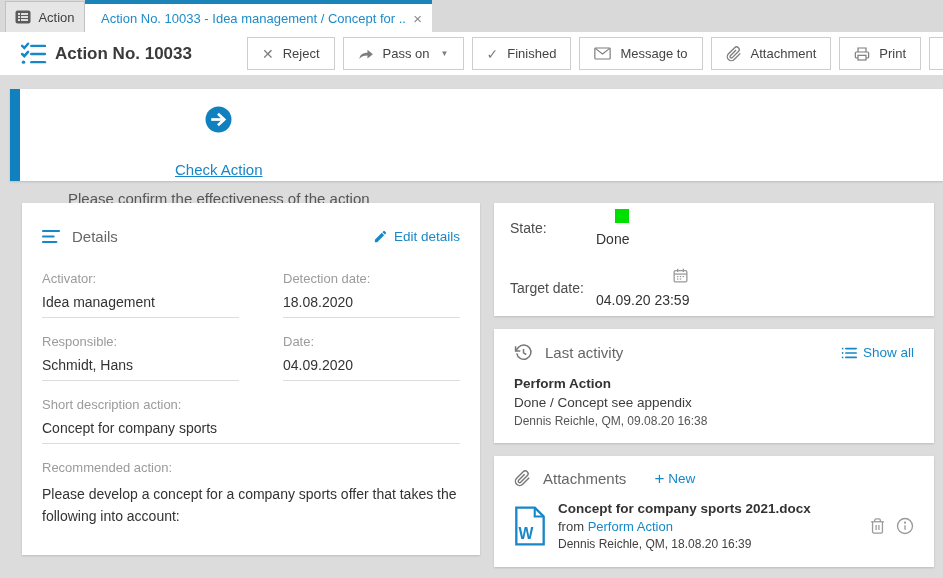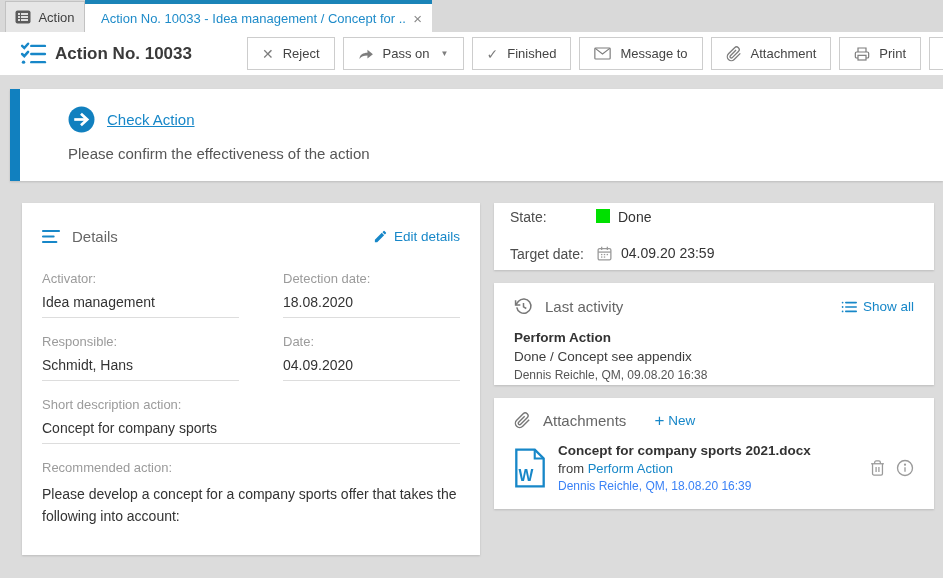--- a/index.html
+++ b/index.html
@@ -24,21 +24,21 @@
     padding:0 14px; font-size:13px; color:#444; cursor:pointer; flex-shrink:0; }
   .btn .ic { color:#7d7d7d; font-size:14px; line-height:1; display:flex; align-items:center; }
   .caret { font-size:8px; color:#7d7d7d; margin-left:2px; }
 
   
   .content { height:503px; padding-top:14px; overflow:hidden; }
 
   .notice { margin-left:10px; height:92px; background:#fff; display:flex; box-shadow:0 1px 2px rgba(0,0,0,.15); }
   .notice-bar { width:10px; background:#1180bf; flex-shrink:0; }
   .notice-body { padding:17px 0 0 48px; }
-  .notice-top { display:flex; align-items:center; gap:12px; }
+  .notice-top { display:flex; align-items:center; gap:28px;flex-direction:column; }
   .notice-link { color:#1787c8; font-size:15px; text-decoration:underline; cursor:pointer; }
   .notice-text { margin-top:12px; font-size:15px; color:#565656; }
 
   .grid { display:flex; gap:14px; margin:22px 9px 0 22px; align-items:flex-start; }
   .card { background:#fff; box-shadow:0 1px 2px rgba(0,0,0,.15); }
 
   .card-head { display:flex; align-items:center; gap:12px; }
   .card-title { font-size:15px; color:#666; }
   .head-link { margin-left:auto; display:flex; align-items:center; gap:6px; color:#1787c8; font-size:13.5px; cursor:pointer; }
 
@@ -50,39 +50,39 @@
   .f-value { font-size:14px; color:#333; padding-bottom:7px; border-bottom:1px solid #ddd; }
   .field.nounder .f-value { border-bottom:none; line-height:1.6; }
 
   
   .right-col { width:440px; display:flex; flex-direction:column; gap:13px; }
 
   .state-card { padding:6px 16px; }
   .srow { display:flex; align-items:center; margin-bottom:20px; }
   .srow:last-child { margin-bottom:2px; }
   .s-label { width:86px; font-size:14px; color:#4d4d4d; flex-shrink:0; }
-  .s-val { display:flex; align-items:flex-start; gap:8px; font-size:14px; color:#333; }
+  .s-val { display:flex; align-items:flex-end; gap:8px; font-size:14px; color:#333;flex-direction:column; }
   .green-sq { width:14px; height:14px; background:#00e000; }
   .updown { color:#9a9a9a; font-size:17px; }
 
-  .activity-card { padding:14px 20px 3px 20px; }
+  .activity-card { padding:14px 20px 15px 20px; }
   .entry { margin-top:14px; }
   .entry-title { font-size:13.5px; font-weight:bold; color:#333; }
   .entry-text { font-size:13.5px; color:#3d3d3d; margin-top:4px; }
   .entry-meta { font-size:12px; color:#555; margin-top:4px; }
 
   .attach-card { padding:14px 20px 16px 20px; }
   .new-link { display:flex; align-items:center; gap:4px; color:#1787c8; font-size:13.5px; margin-left:16px; cursor:pointer; }
   .plus { font-size:17px; line-height:1; }
   .attach-item { margin-top:14px; display:flex; align-items:center; gap:12px; }
   .attach-text { flex:1; }
   .attach-name { font-size:13.5px; font-weight:bold; color:#333; }
   .attach-from { font-size:13px; color:#3d3d3d; margin-top:3px; }
   .attach-from a { color:#1787c8; text-decoration:none; cursor:pointer; }
-  .attach-meta { font-size:12px; color:#3b82f6; margin-top:3px; }
+  .attach-meta { font-size:12px; color:#404040; margin-top:3px; }
   .attach-actions { display:flex; align-items:center; gap:10px; color:#9a9a9a; }
 
   svg { display:block; }
 </style>
 </head>
 <body>
 
 <div class="tabbar">
   <div class="tab-home">
     <span>

